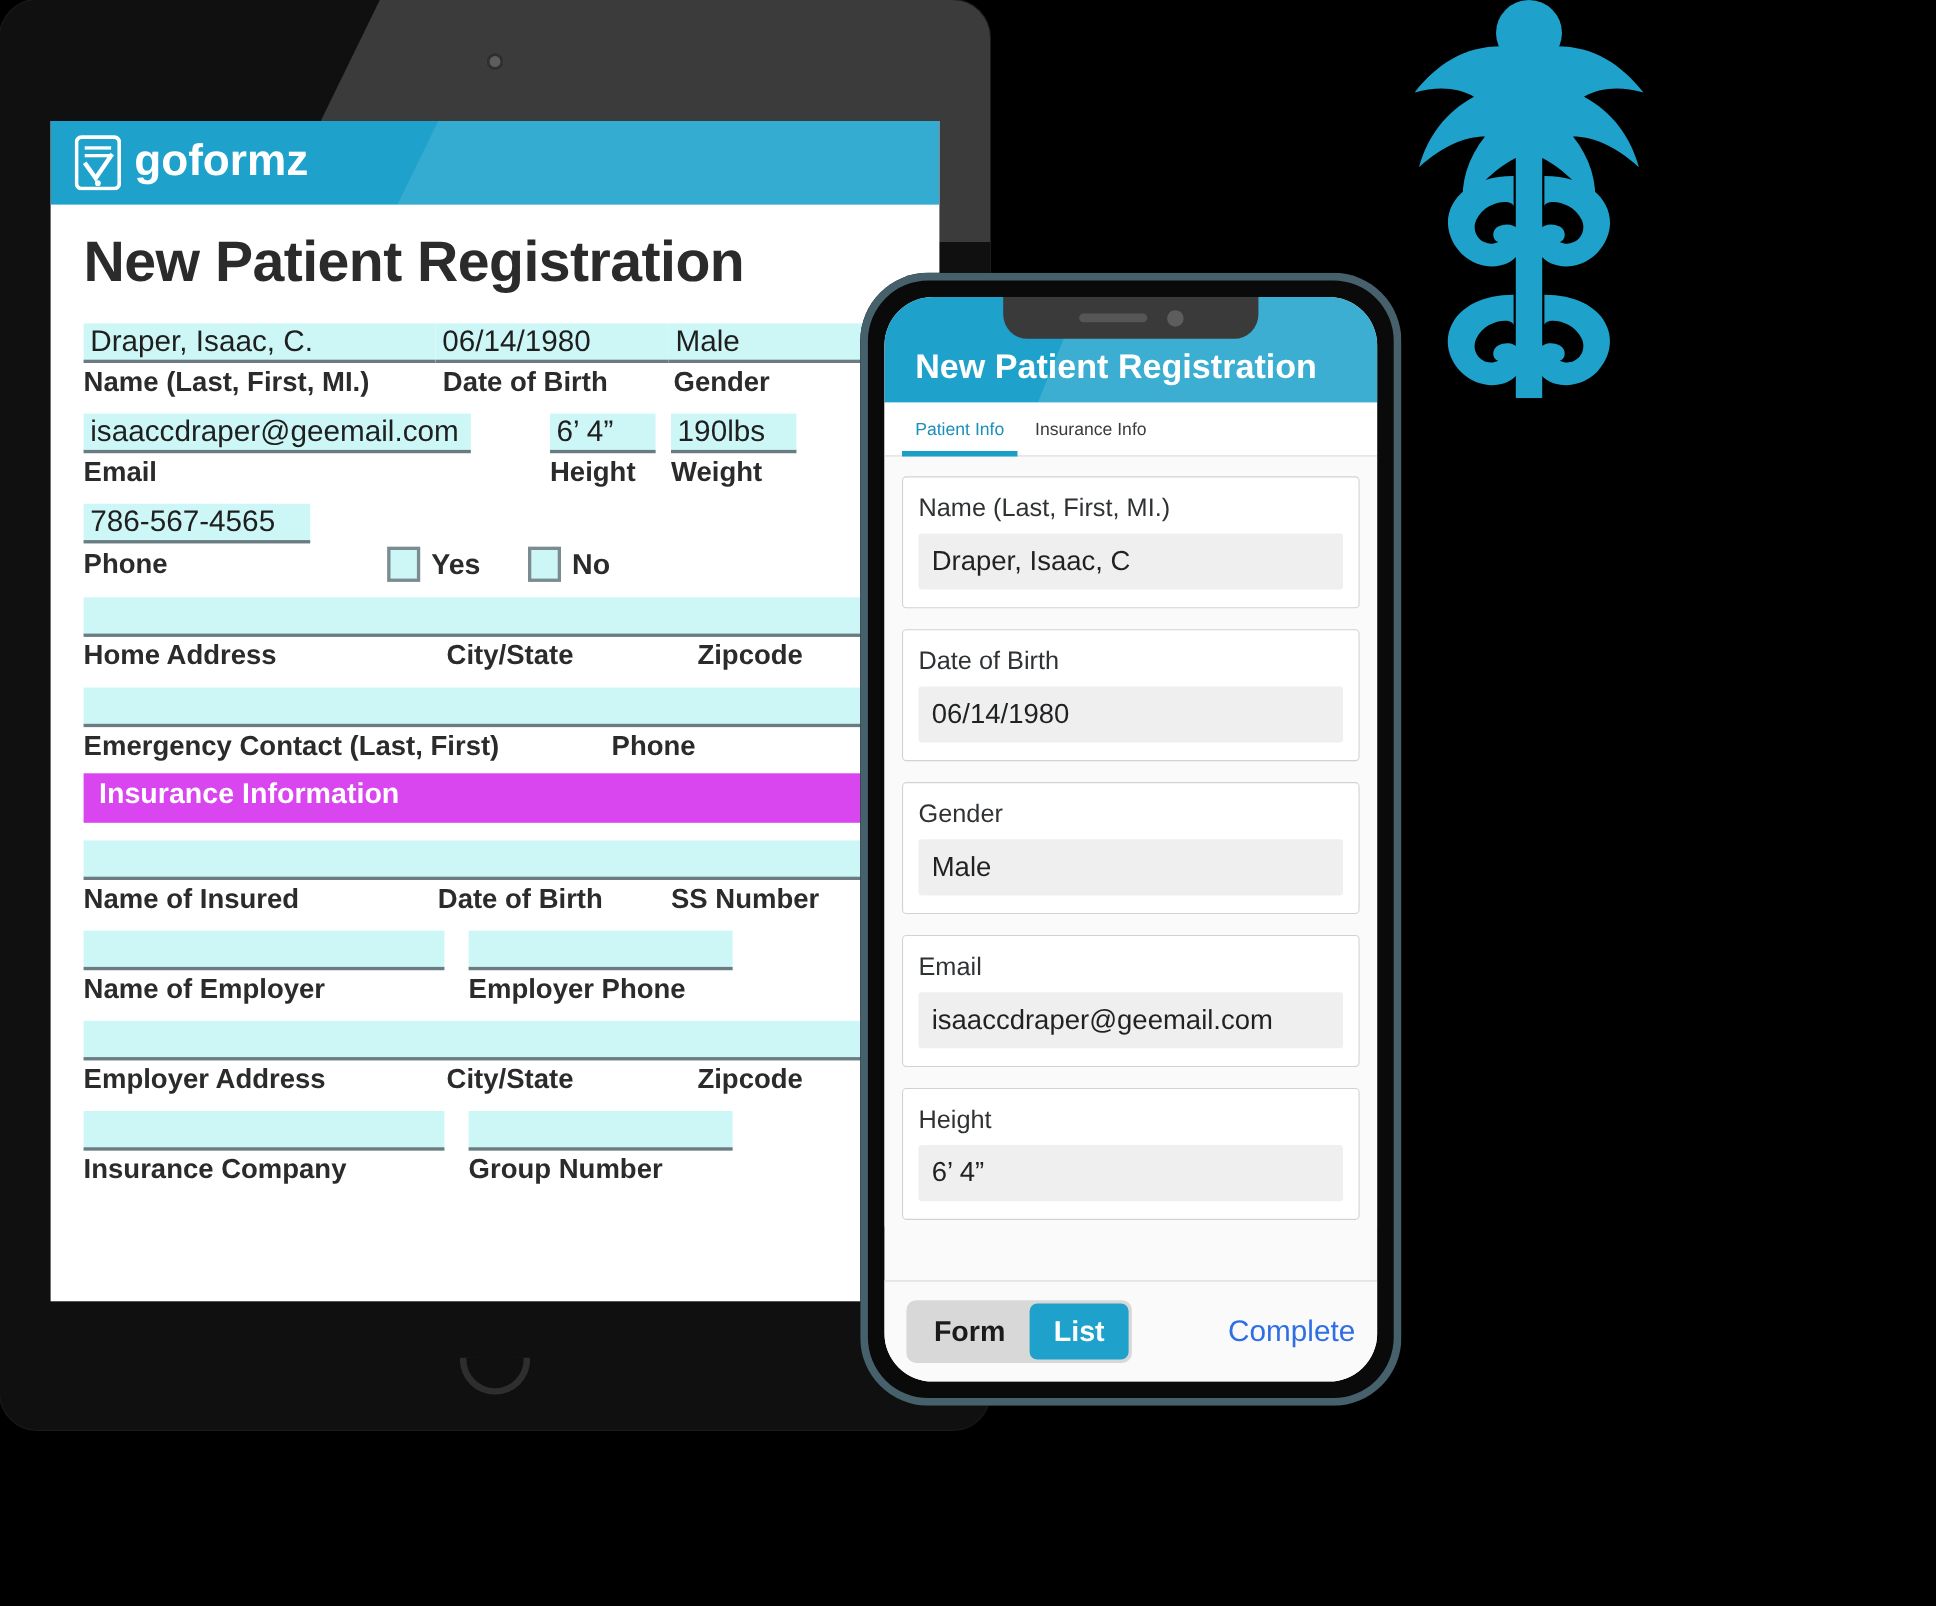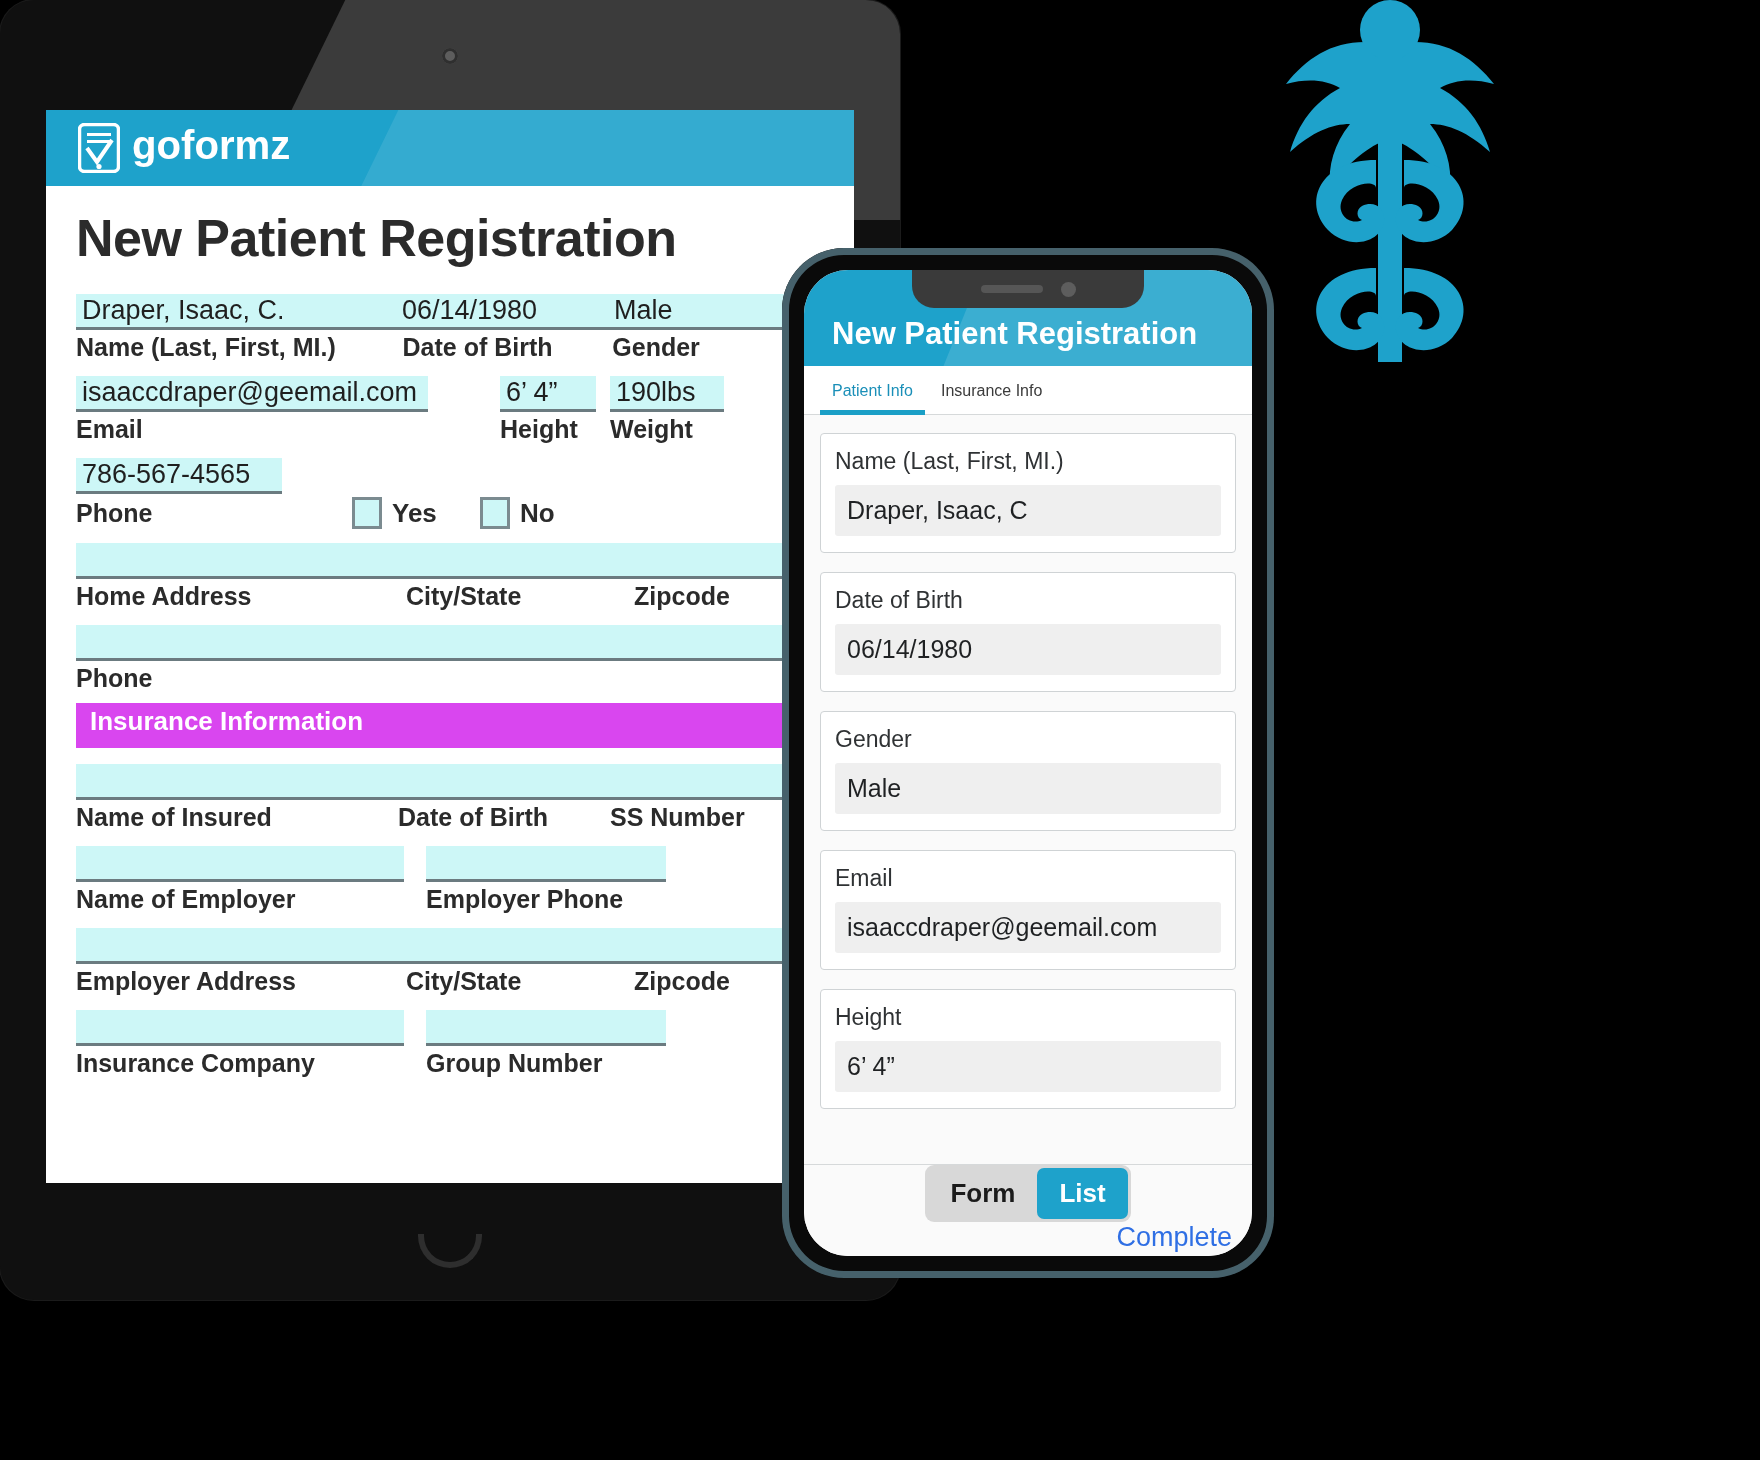--- a/index.html
+++ b/index.html
@@ -44,21 +44,21 @@
   }
   .tablet-screen {
     position: absolute; left: 46px; top: 110px;
     width: 808px; height: 1073px;
     background: #ffffff; overflow: hidden;
   }
 
   
   .form-header {
     position: relative; height: 76px; background: #1ea2cb;
-    display: flex; align-items: center; padding-left: 32px; overflow: hidden;
+    display: flex; align-items: center; padding-left: 22px; overflow: hidden;
   }
   .form-header::after {
     content: ""; position: absolute; right: -40px; top: -40px;
     width: 520px; height: 180px; background: rgba(255,255,255,0.10);
     transform: skewX(-26deg);
   }
   .logo { display: flex; align-items: center; gap: 12px; position: relative; z-index: 2; }
   .logo-mark { width: 42px; height: 50px; }
   .logo-word { height: 44px; }
 
@@ -157,21 +157,21 @@
   .card-label { font-size: 23px; color: #2f3234; margin-bottom: 10px; }
   .card-value {
     background: #efefef; border-radius: 3px;
     font-size: 25px; color: #1f2123;
     padding: 11px 12px; white-space: nowrap; overflow: hidden;
   }
 
   .phone-footer {
     position: absolute; left: 0; bottom: 0; width: 448px; height: 92px;
     background: #fafafa; border-top: 1px solid #d6d9da;
-    display: flex; align-items: center; padding: 0 20px; flex-direction: column;
+    display: flex; align-items: center; padding: 0 20px;
   }
   .segmented {
     display: flex; background: #d8d8d8; border-radius: 9px; padding: 3px;
   }
   .seg {
     font-size: 26px; font-weight: 700; padding: 10px 22px;
     border-radius: 7px; color: #1b1b1b; white-space: nowrap;
   }
   .seg.active { background: #1ea2cb; color: #ffffff; }
   .complete-link {
@@ -287,20 +287,21 @@
             <div class="flabel" style="width:228px">City/State</div>
             <div class="flabel" style="width:190px">Zipcode</div>
           </div>
         </div>
 
         <div class="frow">
           <div class="fvals">
             <div class="fval empty" style="width:748px"></div>
           </div>
           <div class="flabels" style="margin-bottom:4px">
+            <div class="flabel" style="width:480px">Emergency Contact (Last, First)</div>
             <div class="flabel" style="width:268px">Phone</div>
           </div>
         </div>
 
         <div class="section-bar">Insurance Information</div>
 
         <div class="frow">
           <div class="fvals">
             <div class="fval empty" style="width:748px"></div>
           </div>

